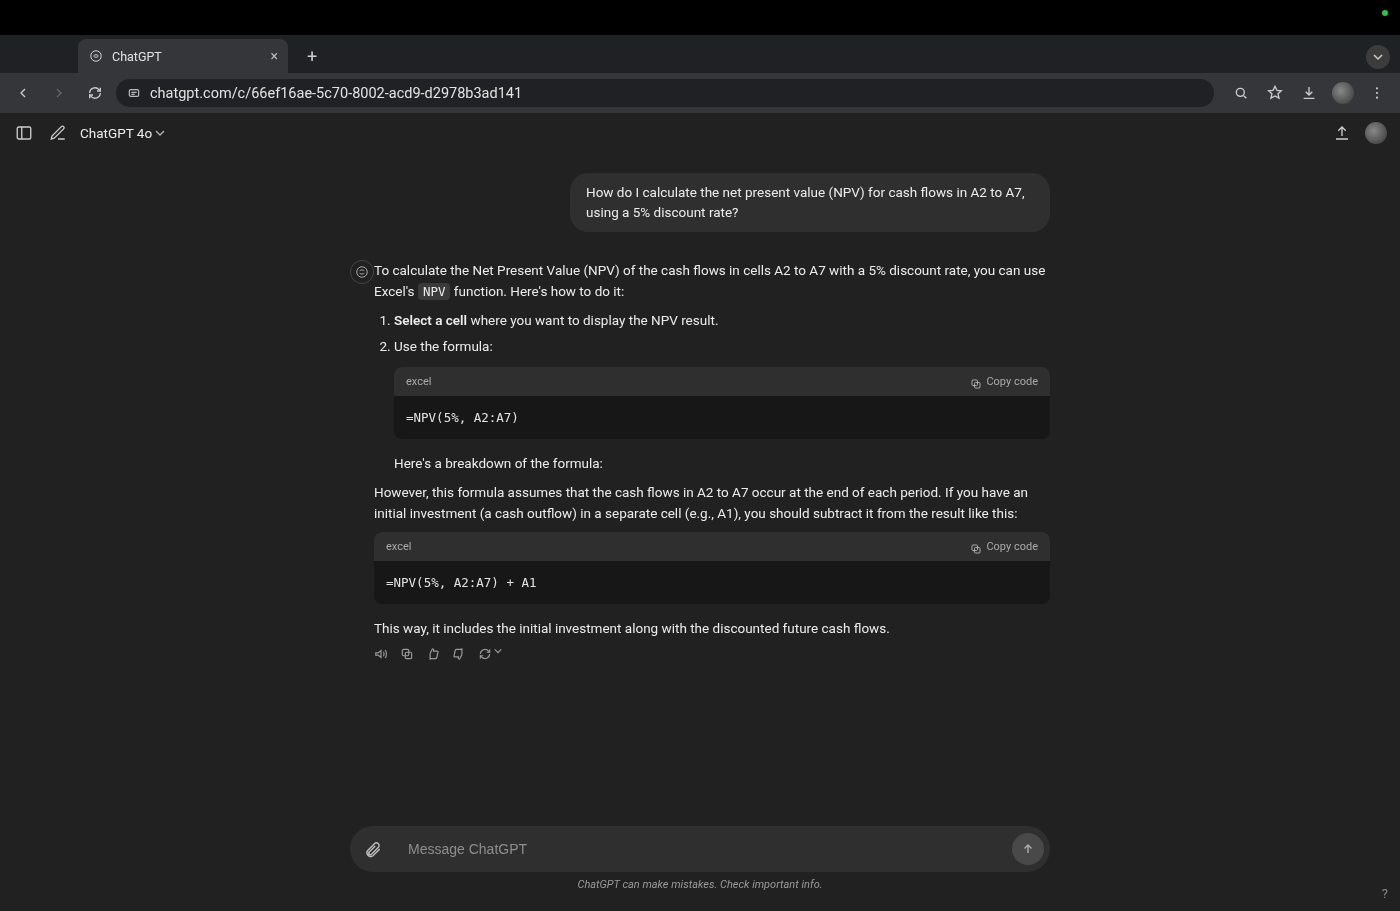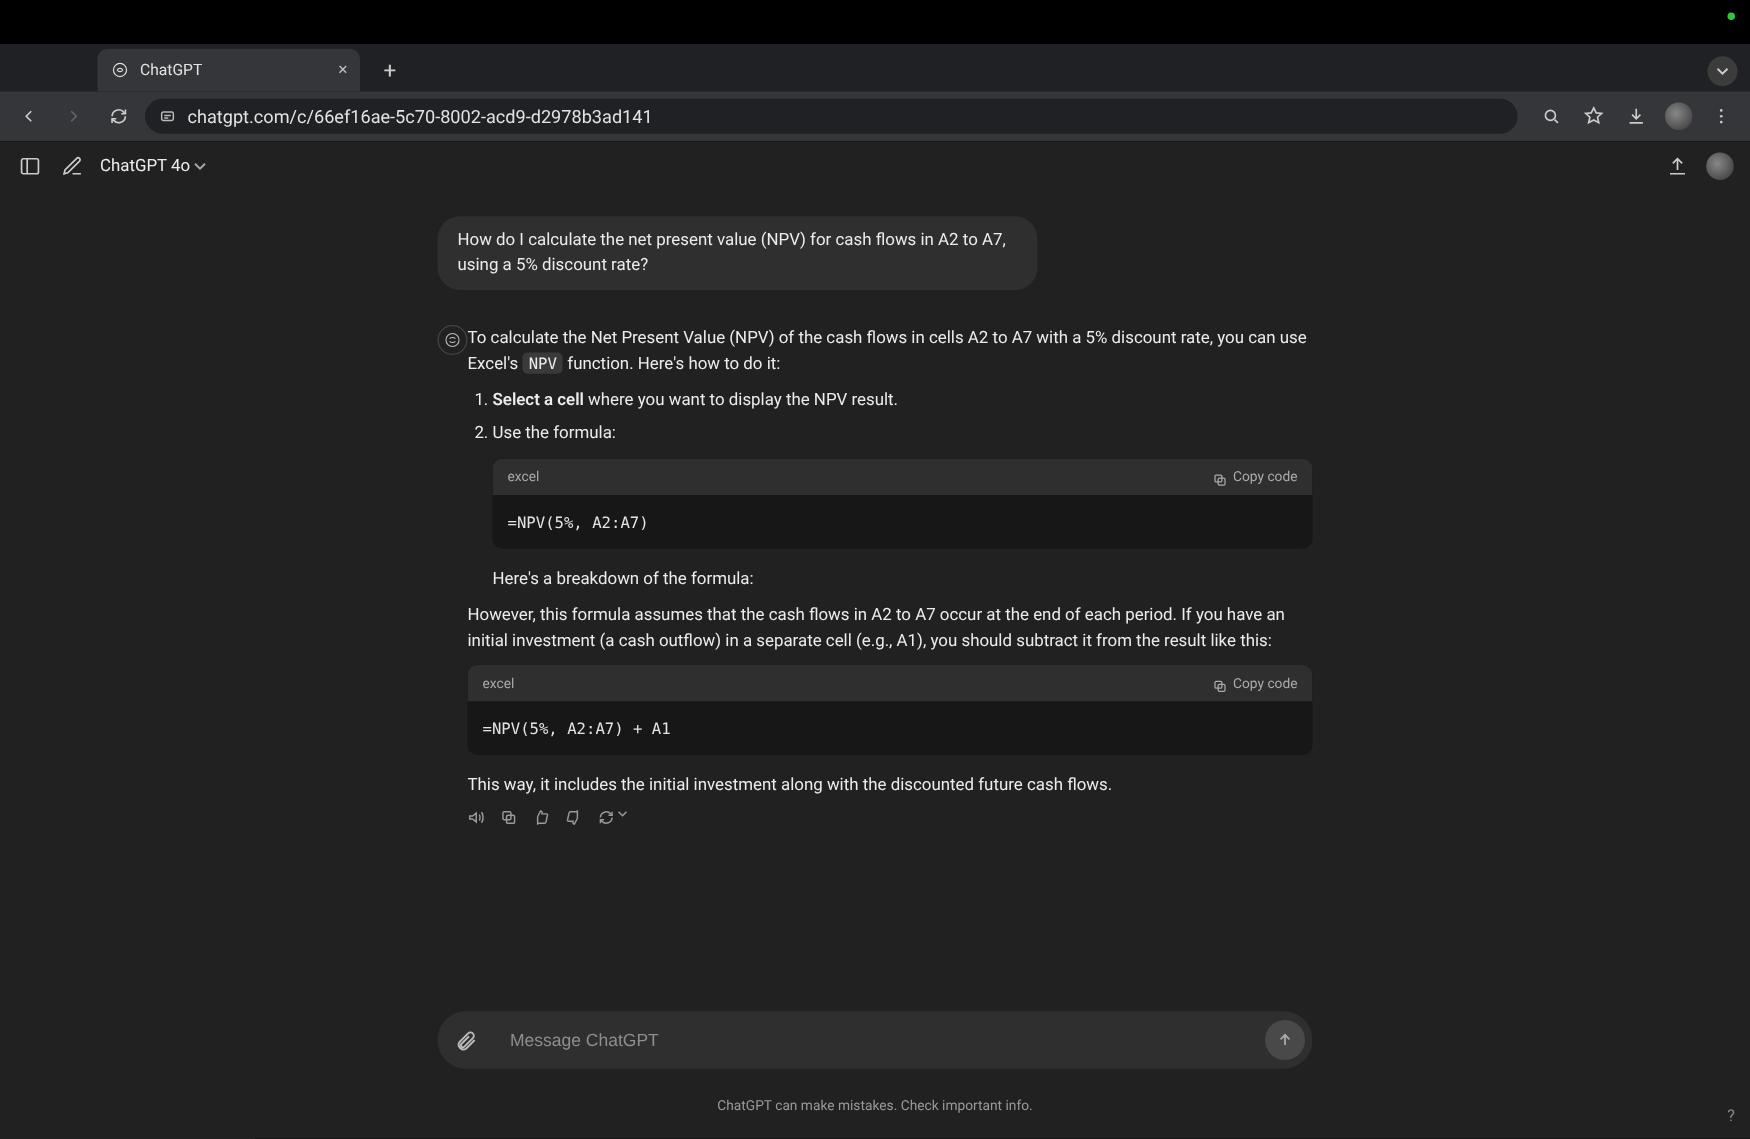--- a/index.html
+++ b/index.html
@@ -129,21 +129,21 @@
     cursor: pointer;
     color: #ececec;
   }
   .appbar .spacer { flex: 1; }
   .chat-column {
     width: 700px;
     margin: 20px auto 0 auto;
   }
   .user-row {
     display: flex;
-    justify-content: flex-start;
+    justify-content: flex-end;
     margin-bottom: 28px;
   }
   .user-bubble {
     background: #2f2f2f;
     border-radius: 18px;
     padding: 10px 16px;
     max-width: 480px;
     font-size: 13.5px;
     line-height: 1.45;
     color: #ececec;
@@ -227,21 +227,21 @@
   .composer input::placeholder { color: #8e8e8e; }
   .composer .send {
     width: 32px; height: 32px;
     background: #494949;
     border-radius: 50%;
     display: flex; align-items: center; justify-content: center;
     color: #aaa;
     cursor: pointer;
   }
   .disclaimer {
-    font-size: 11px; color: #9a9a9a; margin-top: 23px;
+    font-size: 11px; color: #9a9a9a; margin-top: 6px; font-style: italic;
   }
   .help-btn {
     position: absolute;
     bottom: 10px; right: 12px;
     color: #888;
     font-size: 13px;
     cursor: pointer;
   }
   svg { display: block; }
 </style>

